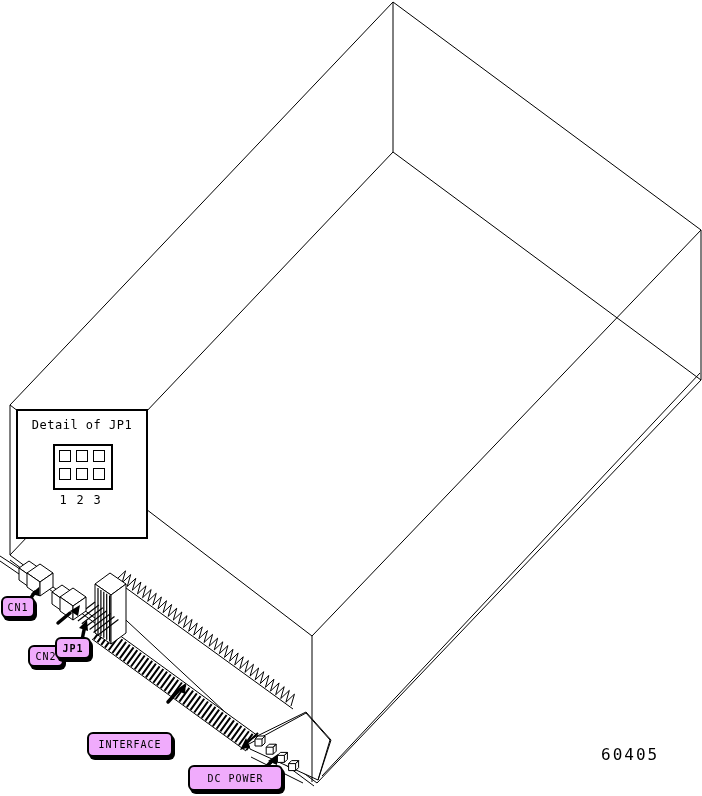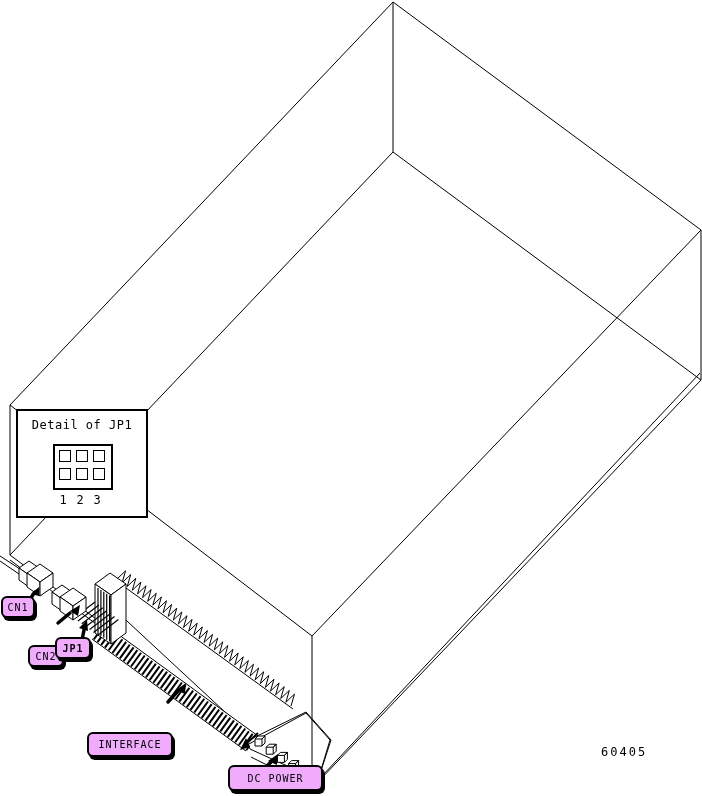--- a/index.html
+++ b/index.html
@@ -3,33 +3,33 @@
 <meta charset="utf-8">
 <style>
   html,body{margin:0;padding:0;background:#fff;}
   #stage{position:relative;width:702px;height:796px;background:#fff;overflow:hidden;
          font-family:"DejaVu Sans Mono","Liberation Mono",monospace;color:#000;}
   #art{position:absolute;left:0;top:0;}
   .callout{position:absolute;display:flex;align-items:center;justify-content:center;
            background:#f0abfc;border:2px solid #000;border-radius:6px;
            box-shadow:2px 3px 0 #000;font-size:10px;letter-spacing:1px;
            white-space:nowrap;box-sizing:border-box;z-index:4;}
-  .inset{position:absolute;left:16px;top:409px;width:132px;height:109px;
+  .inset{position:absolute;left:16px;top:409px;width:132px;height:130px;
          background:#fff;border:2px solid #000;box-sizing:border-box;z-index:3;}
   .inset-title{text-align:center;margin-top:7px;font-size:12px;letter-spacing:.5px;}
   .jumper-block{position:absolute;left:35px;top:33px;width:60px;height:46px;
                 border:2px solid #000;box-sizing:border-box;
                 display:grid;grid-template-columns:repeat(3,12px);
                 grid-auto-rows:12px;gap:6px 5px;padding:4px 0 0 4px;}
   .pin-square{border:1px solid #000;box-sizing:border-box;background:#fff;}
   .pin-numbers{position:absolute;left:35px;top:82px;width:60px;
                display:grid;grid-template-columns:repeat(3,12px);gap:0 5px;
                padding-left:4px;font-size:12px;}
   .pin-numbers span{text-align:center;}
-  .fignum{position:absolute;left:601px;top:745px;font-size:12px;letter-spacing:2px;z-index:2;}
+  .fignum{position:absolute;left:601px;top:745px;font-size:16px;letter-spacing:2px;z-index:2;}
 </style>
 </head>
 <body>
 
 <div id="stage">
 
   <svg id="art" width="702" height="796" viewBox="0 0 702 796">
 
     <g stroke="#000" stroke-width="1" fill="none">
       <path d="M393,2 L701,230"></path>
@@ -146,16 +146,16 @@
       <span>1</span>
       <span>2</span>
       <span>3</span>
     </div>
   </div>
 
   <div class="callout" style="left:1px;top:596px;width:34px;height:22px;">CN1</div>
   <div class="callout" style="left:28px;top:645px;width:36px;height:22px;">CN2</div>
   <div class="callout" style="left:55px;top:637px;width:36px;height:22px;font-weight:bold;">JP1</div>
   <div class="callout" style="left:87px;top:732px;width:86px;height:25px;">INTERFACE</div>
-  <div class="callout" style="left:188px;top:765px;width:95px;height:26px;margin-left:40px;">DC POWER</div>
+  <div class="callout" style="left:188px;top:765px;width:95px;height:26px;">DC POWER</div>
 
   <div class="fignum">60405</div>
 </div>
 
 </body></html>

